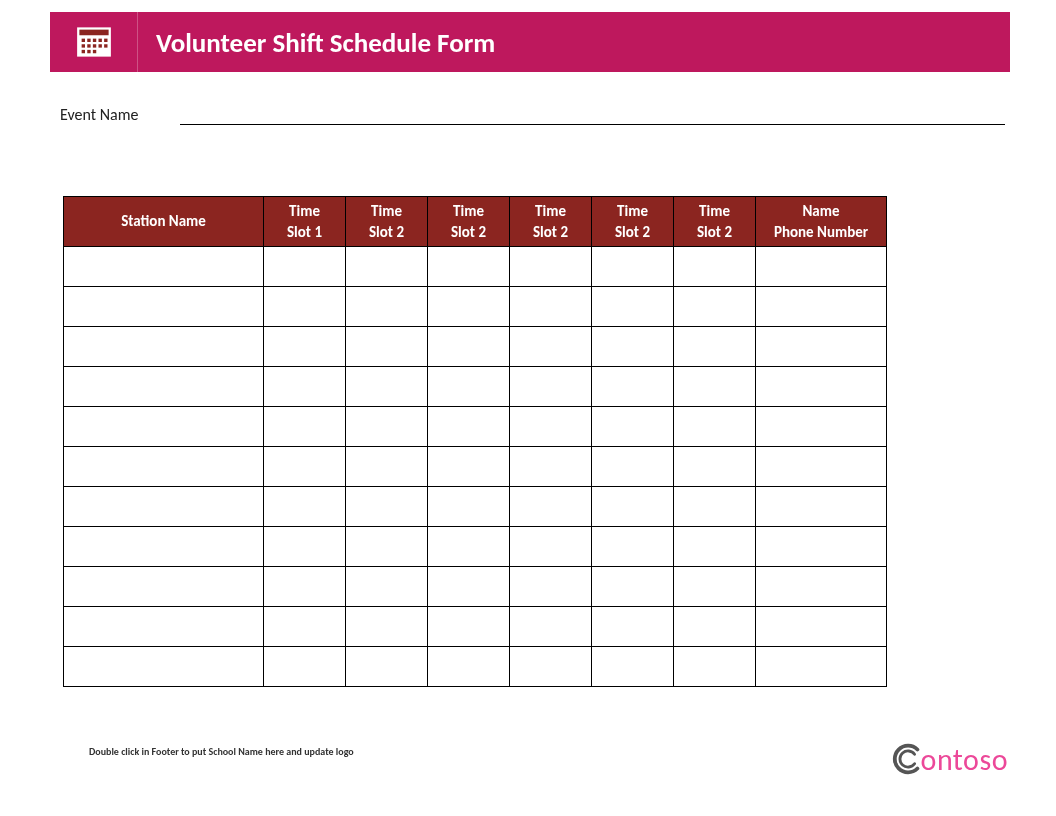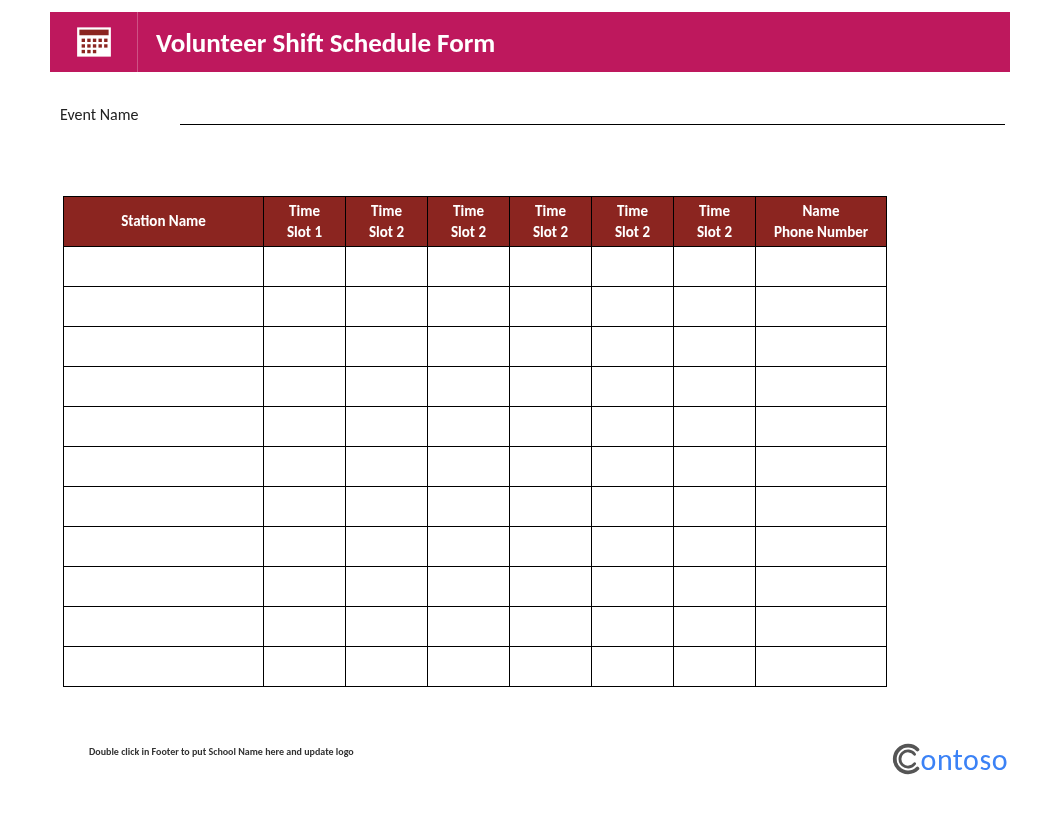--- a/index.html
+++ b/index.html
@@ -103,21 +103,21 @@
     right: 48px;
     top: 740px;
     display: flex;
     align-items: center;
     color: #555;
   }
   .logo-text {
     font-size: 30px;
     font-weight: 500;
     letter-spacing: 0.5px;
-    color: #3b82f6;
+    color: #ec4899;
   }
   .logo svg { width: 38px; height: 38px; margin-right: -4px; }
 </style>
 </head>
 <body>
 
 <div class="header-bar">
   <div class="icon-cell">
     <svg viewBox="0 0 32 32" fill="#fff">
       <rect x="2" y="4" width="28" height="24" fill="#fff"></rect>

